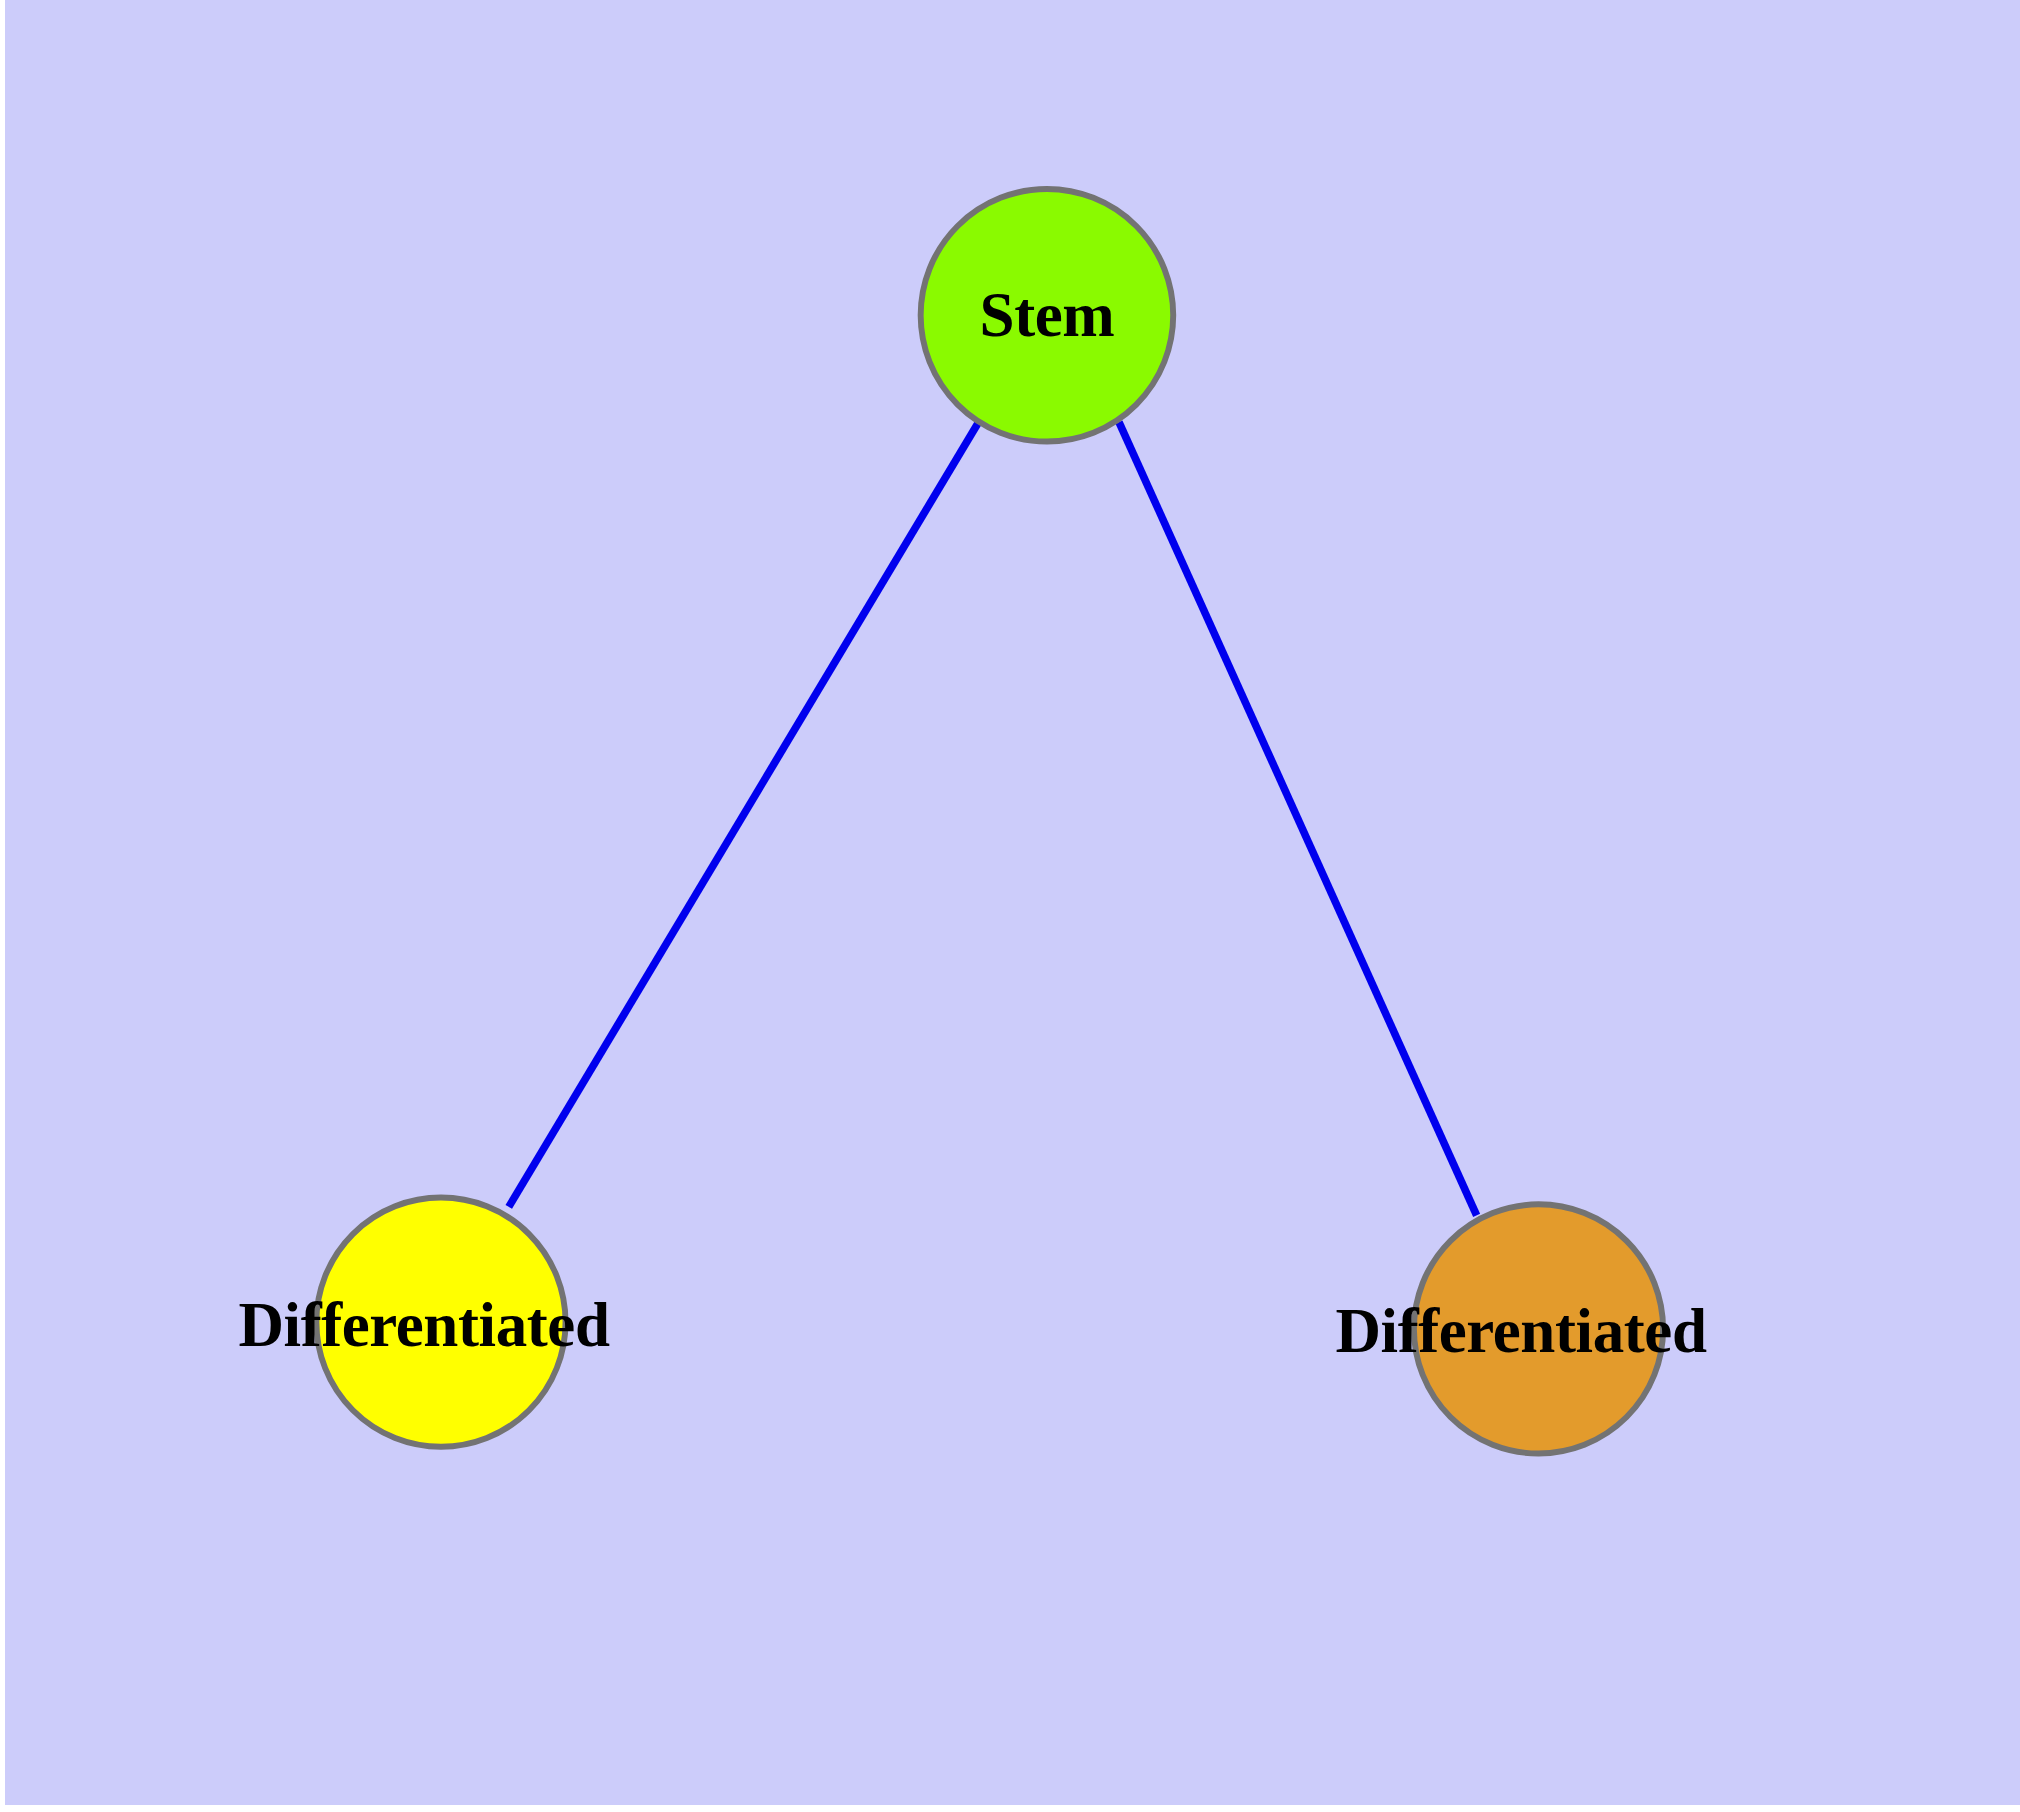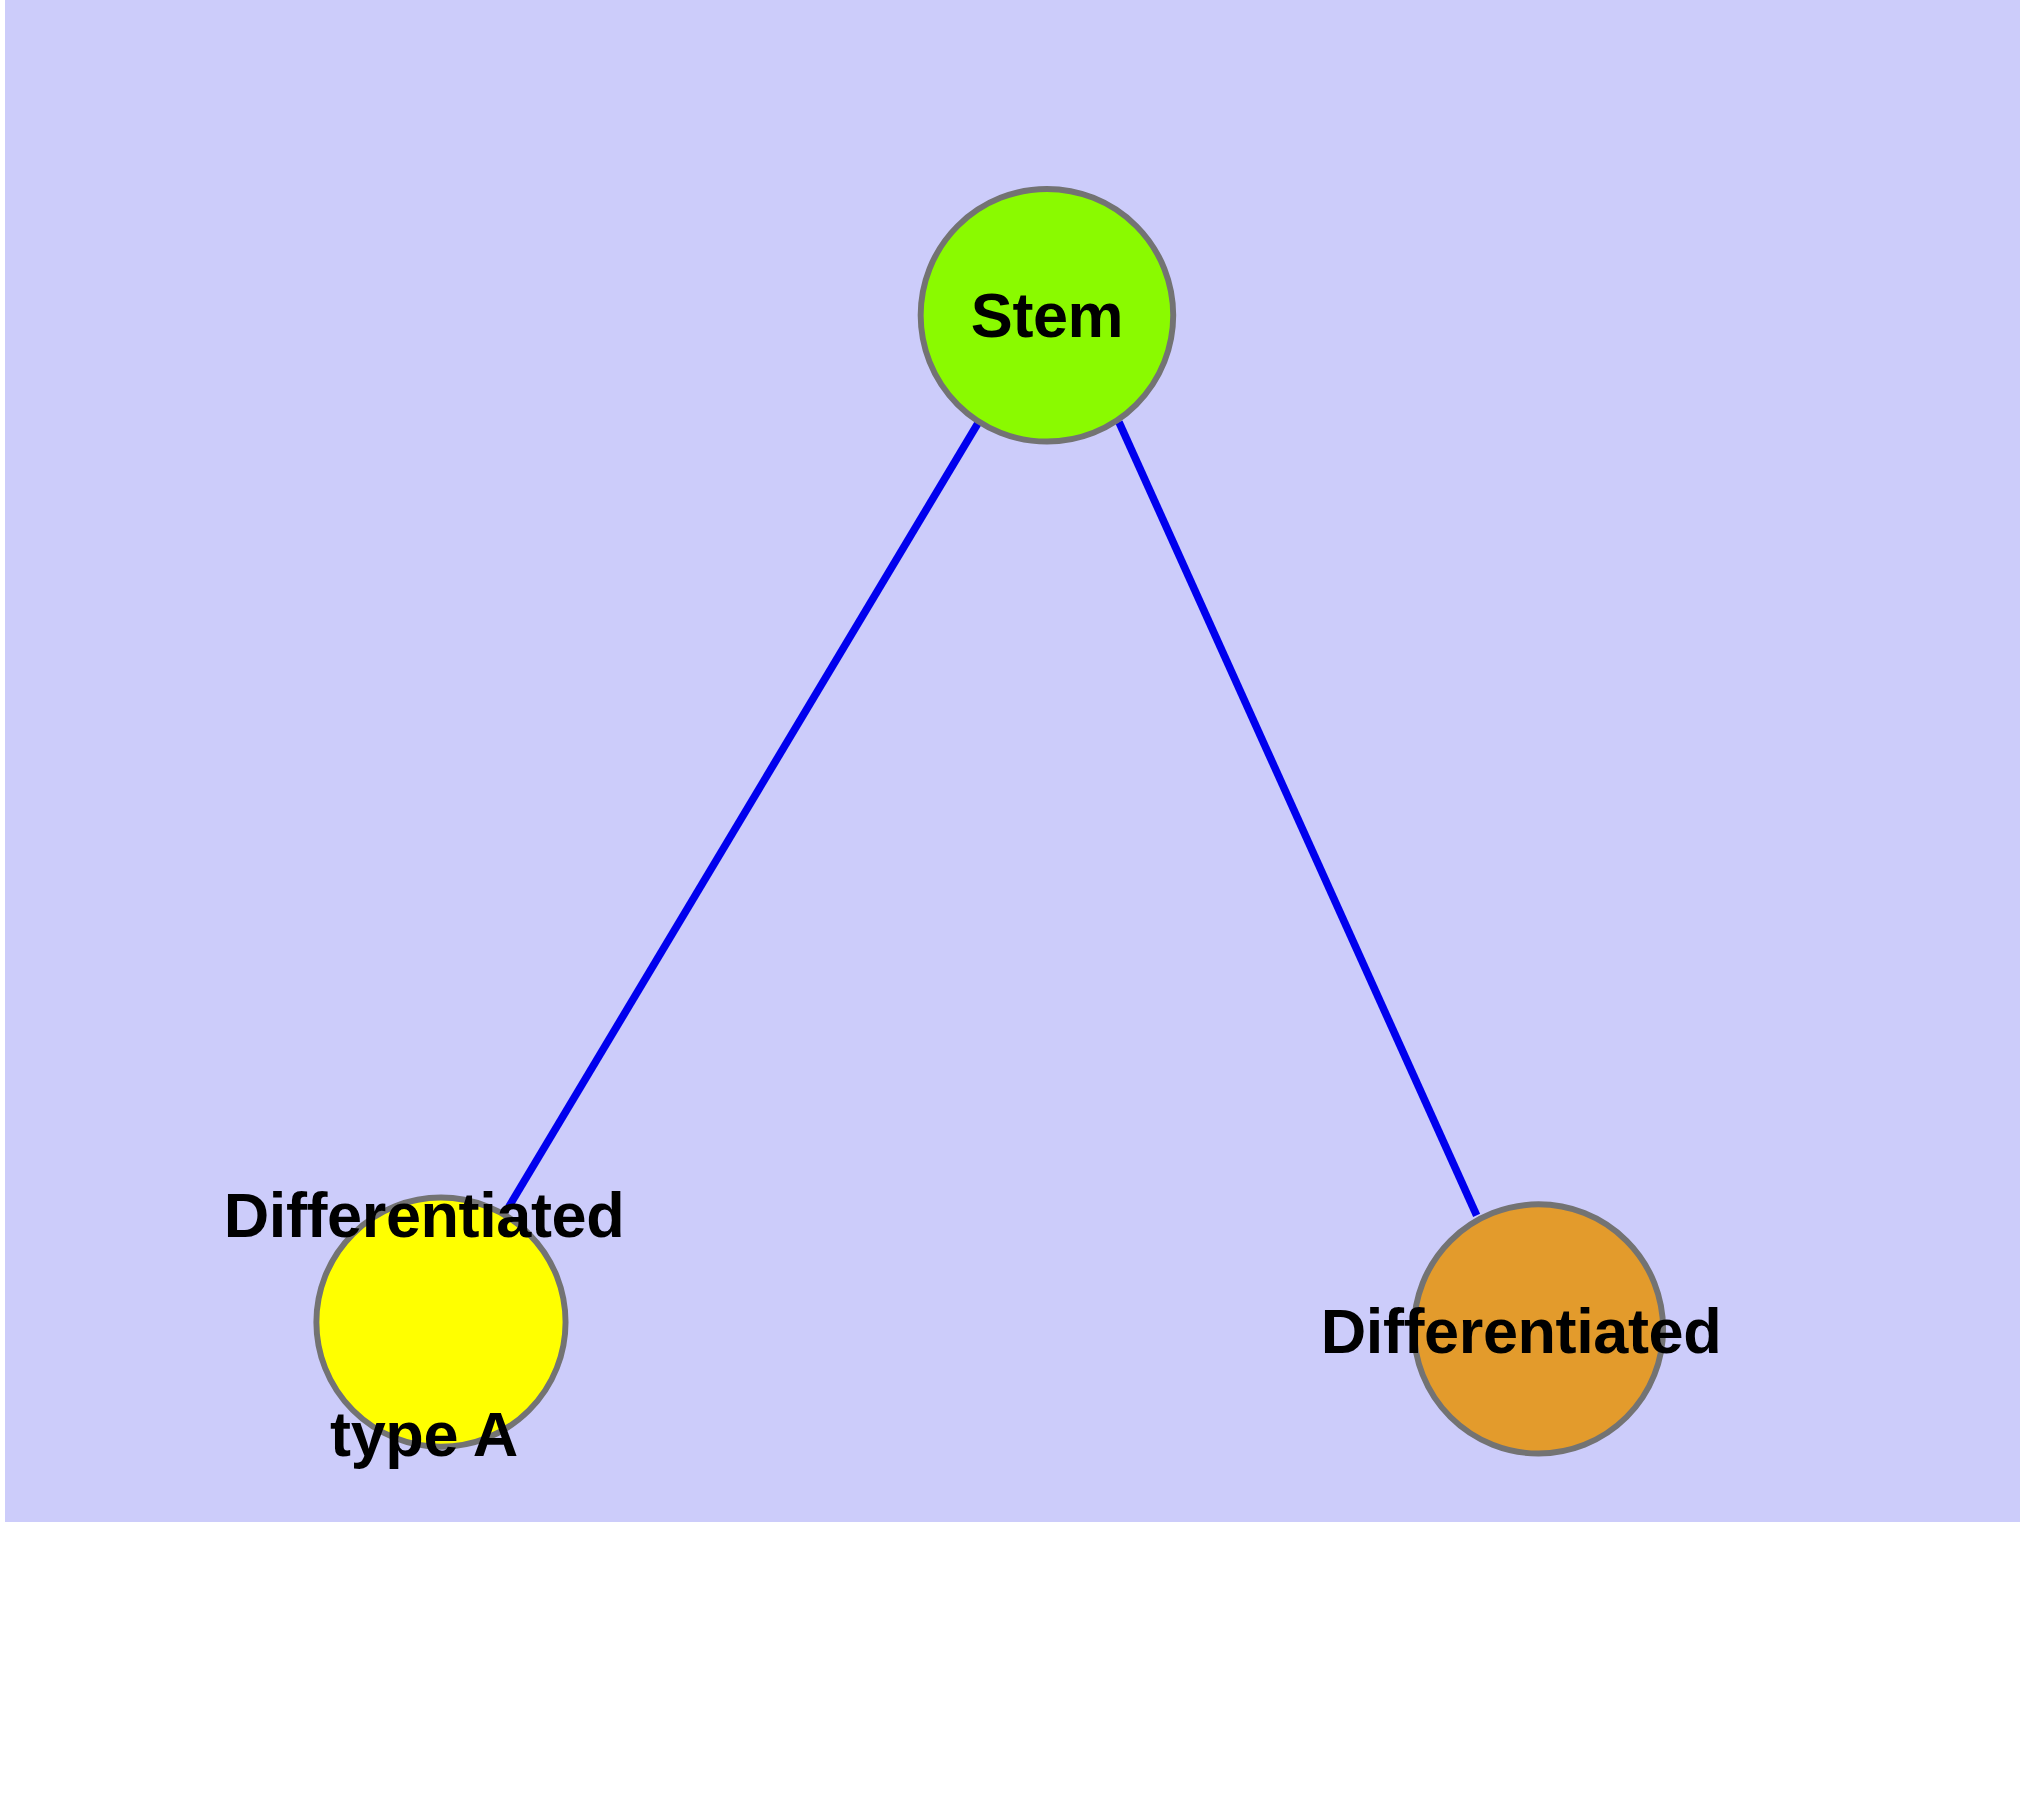--- a/index.html
+++ b/index.html
@@ -3,24 +3,24 @@
 <meta charset="utf-8">
 <style>
   html, body {
     margin: 0;
     padding: 0;
     background: #ffffff;
   }
   #canvas {
     position: relative;
     width: 2021px;
-    height: 1522px;
+    height: 1812px;
     background: #ffffff;
     overflow: hidden;
-    font-family: Liberation Sans, sans-serif;
+    font-family: Liberation Serif, serif;
   }
   #panel {
     position: absolute;
     left: 5.1px;
     top: 0px;
     width: 2015px;
     height: 1805px;
     background: #ccccfa;
   }
   #graph-svg {
@@ -64,21 +64,20 @@
     </g>
 
   </svg>
 
   <div class="node-label" style="left:1047px; top:315px;">
     <div>Stem</div>
   </div>
 
   <div class="node-label" style="left:424px; top:1325px;">
     <div>Differentiated</div>
-    <div>type A</div>
   </div>
 
   <div class="node-label" style="left:1521px; top:1331px;">
     <div>Differentiated</div>
   </div>
 
 </div>
 
 
 </body></html>

